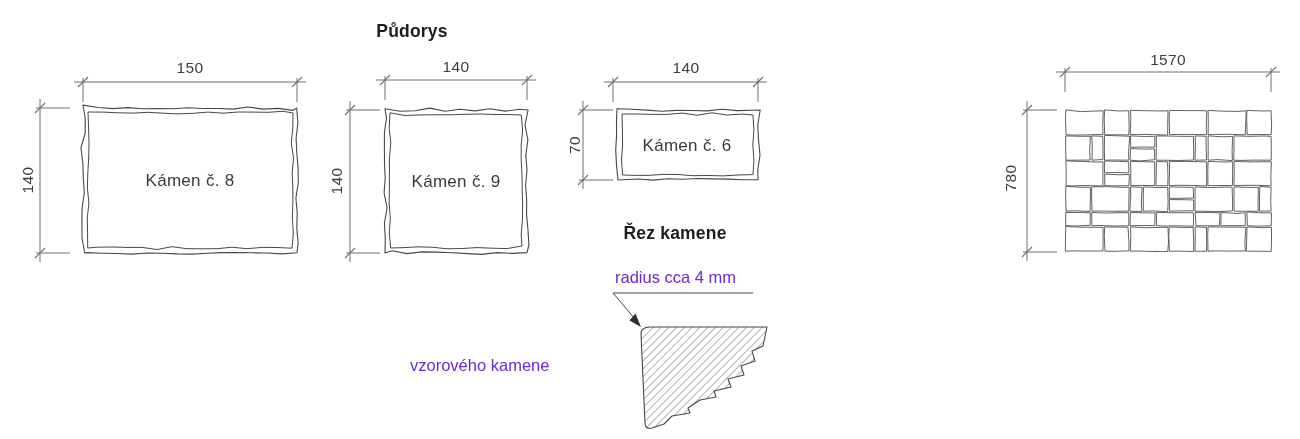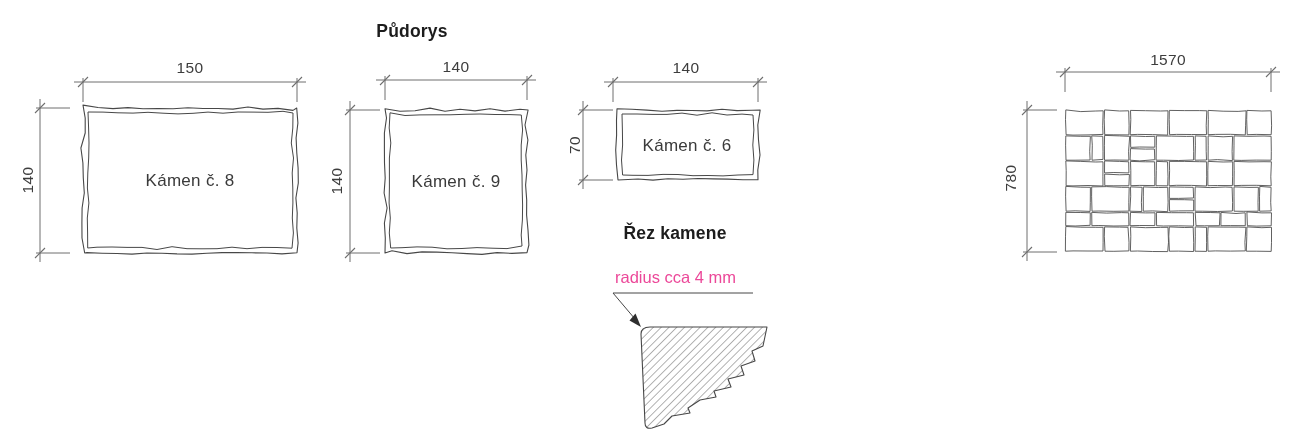--- a/index.html
+++ b/index.html
@@ -4,21 +4,21 @@
 <style>
   html,body{margin:0;padding:0;background:#fff;}
   #page{position:relative;width:1300px;height:439px;background:#ffffff;overflow:hidden;
         font-family:"Liberation Sans", sans-serif;}
   #drawing{position:absolute;left:0;top:0;}
   .lbl{position:absolute;transform:translate(-50%,-50%);font-size:15.5px;color:#3d3d3d;
        white-space:nowrap;letter-spacing:0.3px;}
   .lbl.rot{transform:translate(-50%,-50%) rotate(-90deg);}
   .title{font-weight:bold;font-size:17.5px;color:#1c1c1c;letter-spacing:0.2px;}
   .stoneLbl{font-size:17px;color:#3a3a3a;}
-  .note{position:absolute;font-size:16.5px;color:#ec4899;white-space:nowrap;}
+  .note{position:absolute;font-size:16.5px;color:#6d28d9;white-space:nowrap;}
 </style>
 </head>
 <body>
 
 <div id="page">
 
   <svg id="drawing" width="1300" height="439">
     <defs>
       <pattern id="hatch" width="5.5" height="5.5" patternUnits="userSpaceOnUse" patternTransform="rotate(-45)">
         <line x1="0" y1="0" x2="5.5" y2="0" stroke="#555555" stroke-width="0.9"></line>
@@ -134,14 +134,15 @@
   <div class="lbl" style="left:190px;top:68px;">150</div>
   <div class="lbl rot" style="left:28px;top:180px;">140</div>
   <div class="lbl" style="left:456px;top:67px;">140</div>
   <div class="lbl rot" style="left:337px;top:181px;">140</div>
   <div class="lbl" style="left:686px;top:68px;">140</div>
   <div class="lbl rot" style="left:575px;top:145px;">70</div>
   <div class="lbl" style="left:1168px;top:60px;">1570</div>
   <div class="lbl rot" style="left:1011px;top:178px;">780</div>
 
   <div class="note" style="left:615px;top:268px;">radius cca 4 mm</div>
+  <div class="note" style="left:410px;top:356px;">vzorového kamene</div>
 
 </div>
 
 </body></html>

